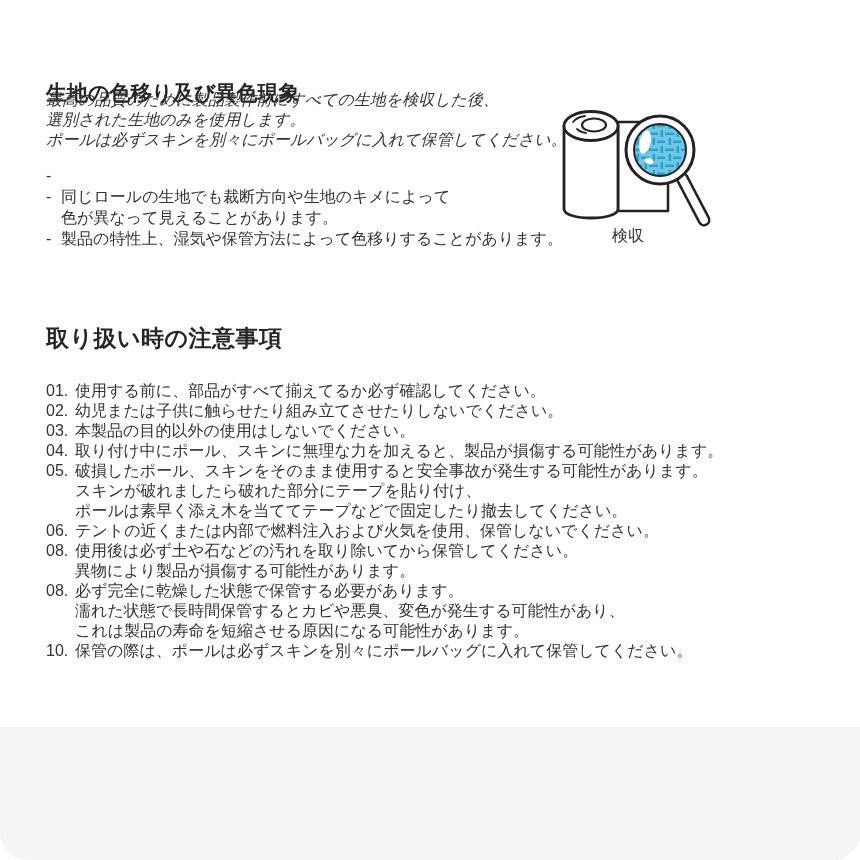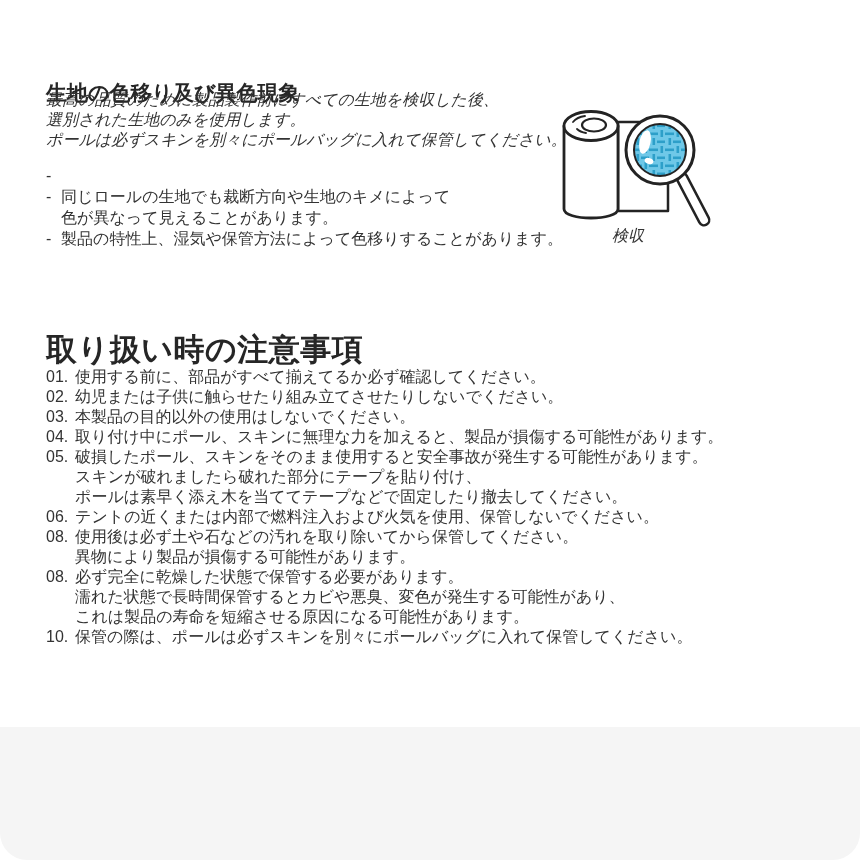--- a/index.html
+++ b/index.html
@@ -21,33 +21,33 @@
     position: absolute; left: 46px; top: 90px;
     font-size: 16px; line-height: 20px; font-style: italic;
   }
   .fabric-bullets {
     position: absolute; left: 46px; top: 165px;
     font-size: 16px; line-height: 21px;
   }
   .bullet { display: flex; }
   .bullet .dash { width: 15px; flex: none; }
   
-  .illus { position: absolute; left: 553px; top: 98px; margin: 0; width: 172px; font-style: italic; }
+  .illus { position: absolute; left: 553px; top: 98px; margin: 0; width: 172px; }
   .illus svg { display: block; }
   .illus-caption {
     position: absolute; left: 0; top: 128px; width: 150px;
     text-align: center; font-size: 16px; color: #333333;
   }
   
   .handling-title {
     position: absolute; left: 46px; top: 308px;
-    font-size: 31px; font-weight: 700; color: #262626; letter-spacing: 0.5px; font-family: Liberation Mono, monospace;
+    font-size: 23px; font-weight: 700; color: #262626; letter-spacing: 0.5px; font-family: Liberation Mono, monospace;
   }
   .handling-list {
-    position: absolute; left: 46px; top: 367px;
+    position: absolute; left: 46px; top: 381px;
     font-size: 16px; line-height: 20px;
   }
   .li { display: flex; }
   .li .no { width: 29px; flex: none; }
   
   .check {
     position: absolute; left: 0; top: 727px;
     width: 860px; height: 133px;
     background: #f5f5f5;
   }

